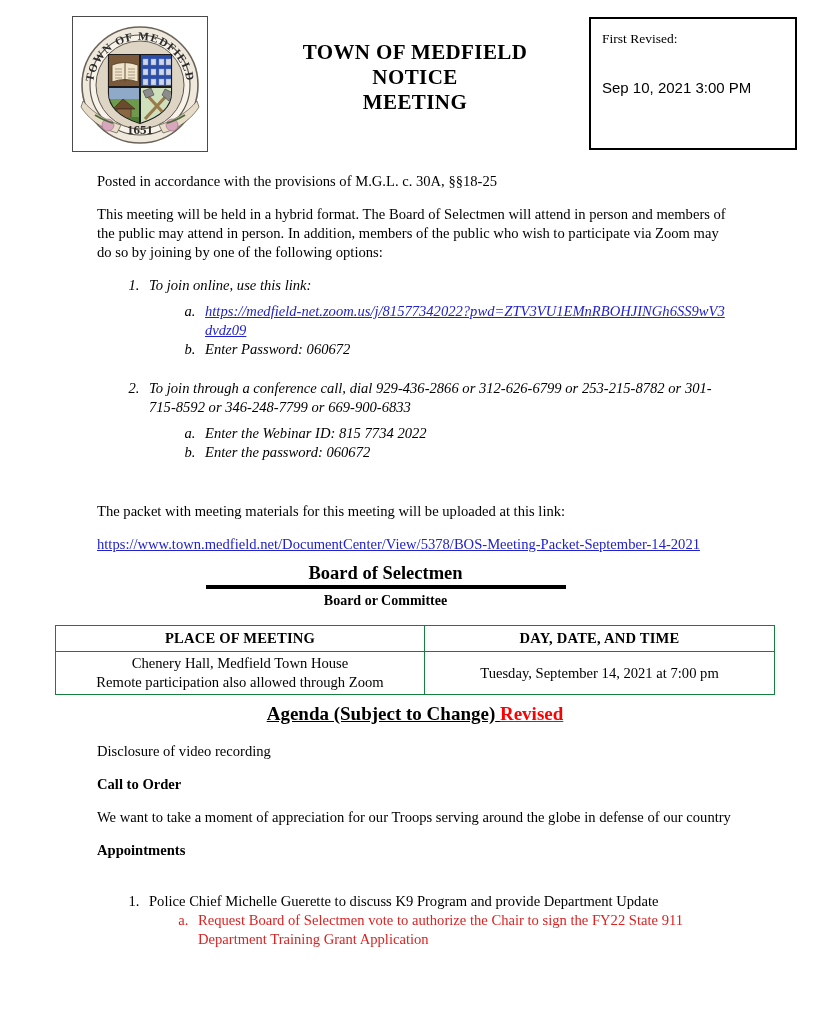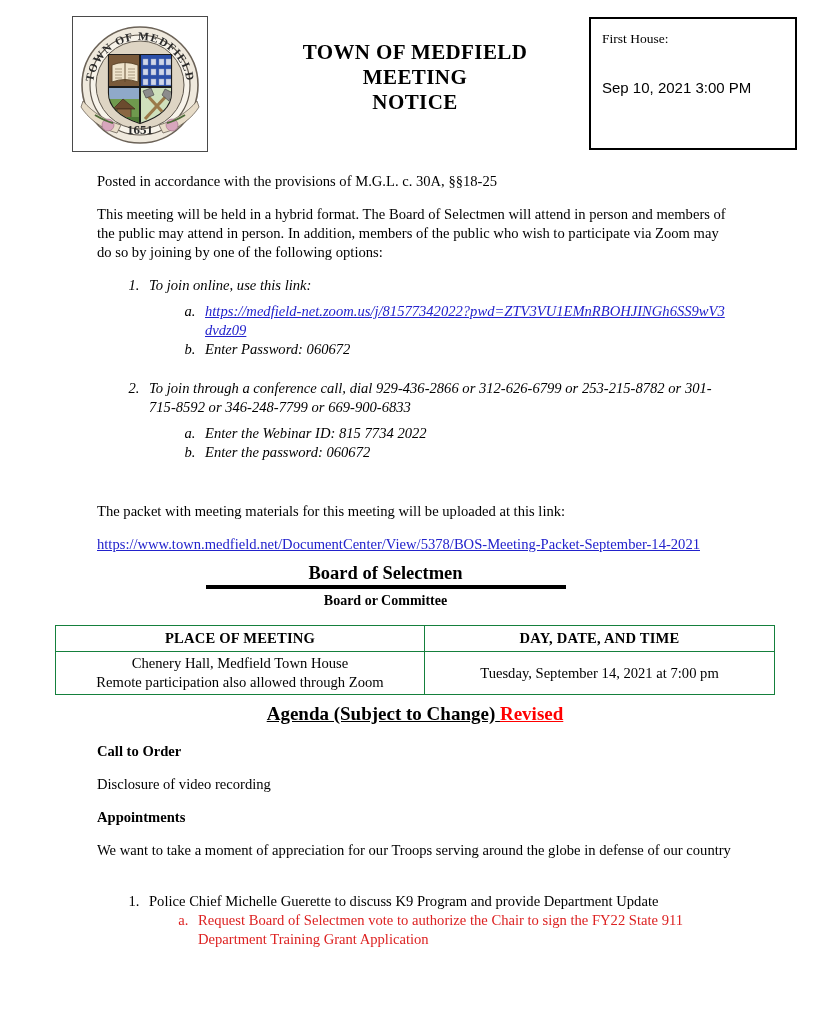--- a/index.html
+++ b/index.html
@@ -295,26 +295,26 @@
 
         <g clip-path="url(#shieldClip)" stroke="#1b1b1b" stroke-width="2">
           <line x1="67" y1="36" x2="67" y2="108"></line>
           <line x1="34" y1="70" x2="100" y2="70"></line>
         </g>
       </svg>
     </div>
 
     <div class="doc-title">
       <div>TOWN OF MEDFIELD</div>
+      <div>NOTICE</div>
       <div>MEETING</div>
-      <div>NOTICE</div>
     </div>
 
     <div class="posted-box">
-      <div class="posted-label">First House:</div>
+      <div class="posted-label">First Revised:</div>
       <div class="posted-date">Sep 10, 2021 3:00 PM</div>
     </div>
   </div>
 
   <div class="body-area">
 
     <p class="para">Posted in accordance with the provisions of M.G.L. c. 30A, §§18-25</p>
 
     <p class="para">This meeting will be held in a hybrid format. The Board of Selectmen will attend in person and members of the public may attend in person. In addition, members of the public who wish to participate via Zoom may do so by joining by one of the following options:</p>
 
@@ -374,24 +374,24 @@
         <td class="cell col-b">Tuesday, September 14, 2021 at 7:00 pm</td>
       </tr>
     </tbody>
   </table>
 
   <div class="agenda-heading">
     <span class="u">Agenda (Subject to Change)</span><span class="u"> </span><span class="agenda-revised">Revised</span>
   </div>
 
   <div class="agenda-body">
+    <p class="para">Disclosure of video recording</p>
     <p class="para bold">Call to Order</p>
-    <p class="para">Disclosure of video recording</p>
+    <p class="para">We want to take a moment of appreciation for our Troops serving around the globe in defense of our country</p>
     <p class="para bold">Appointments</p>
-    <p class="para">We want to take a moment of appreciation for our Troops serving around the globe in defense of our country</p>
 
     <div class="gap-md"></div>
 
     <ol class="agenda-num">
       <li>
         <span>Police Chief Michelle Guerette to discuss K9 Program and provide Department Update</span>
         <ol class="agenda-alpha red">
           <li>
             <span>Request Board of Selectmen vote to authorize the Chair to sign the FY22 State 911 Department Training Grant Application</span>
           </li>

